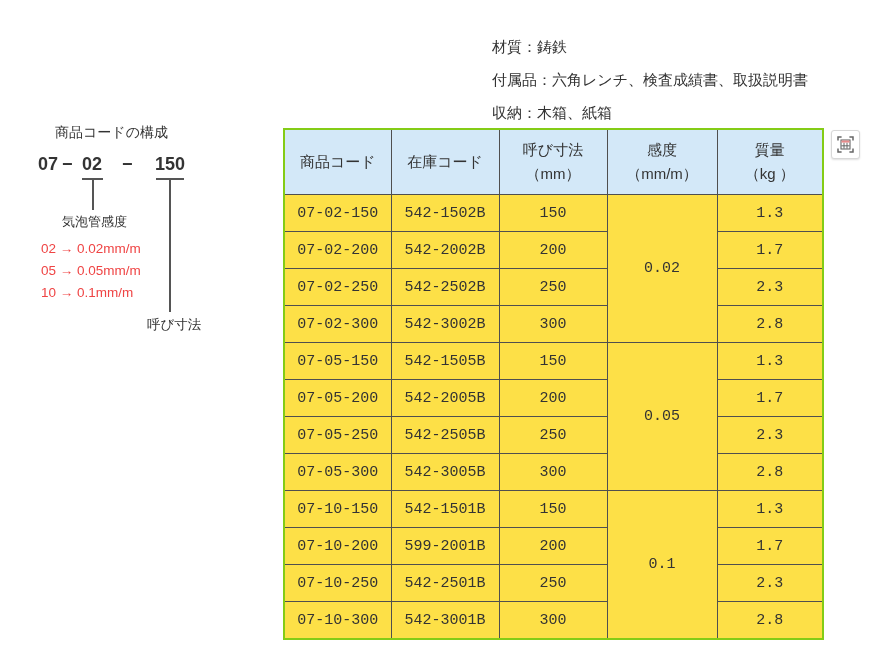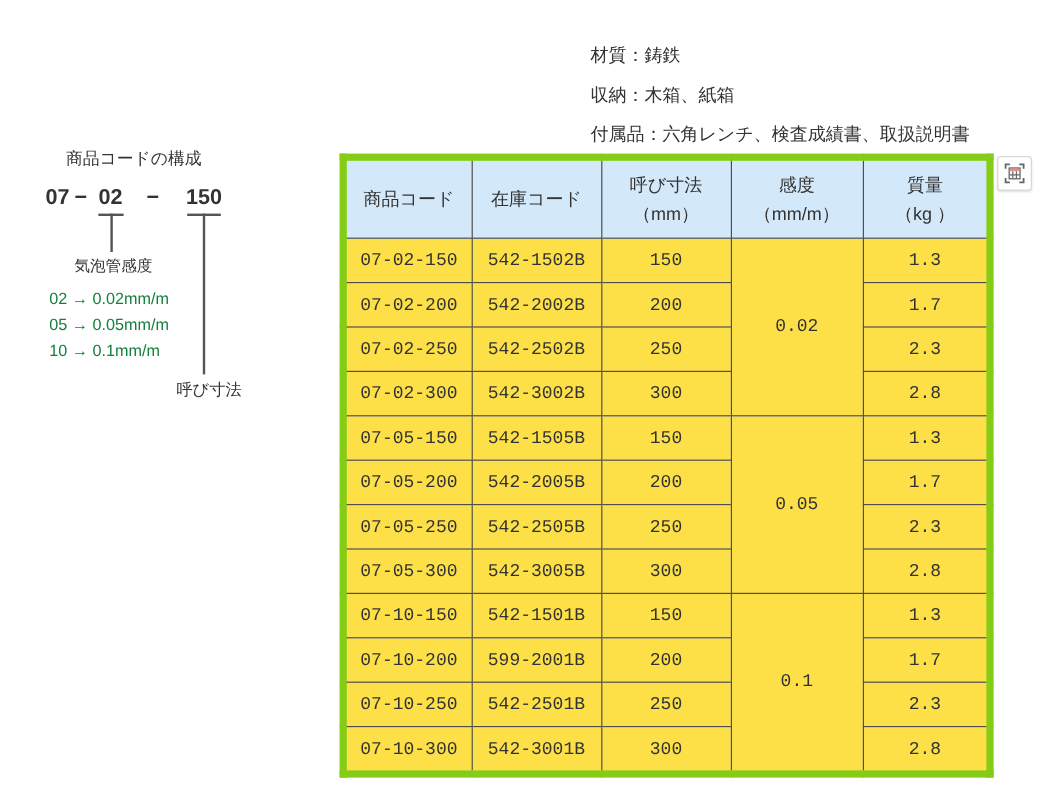--- a/index.html
+++ b/index.html
@@ -11,44 +11,44 @@
 
   
   .diagram-title { position:absolute; left:55px; top:124px; font-size:14px; color:#333; }
   .code-part { position:absolute; top:154px; font-size:18px; color:#333; white-space:nowrap;font-weight:bold; }
   .dline { position:absolute; background:#555555; }
   .l-h02  { left:82px;  top:178px; width:21px;  height:2px; }
   .l-v02  { left:92px;  top:178px; width:2px;   height:32px; }
   .l-h150 { left:156px; top:178px; width:28px;  height:2px; }
   .l-v150 { left:169px; top:178px; width:2px;   height:134px; }
   .sens-label { position:absolute; left:62px; top:213px; font-size:13px; color:#333; }
-  .mappings   { position:absolute; left:41px; top:238px; font-size:13.5px; line-height:22px; color:#15803d; white-space:nowrap; }
+  .mappings   { position:absolute; left:41px; top:238px; font-size:13.5px; line-height:22px; color:#ef4444; white-space:nowrap; }
   .size-label { position:absolute; left:147px; top:316px; font-size:13.5px; color:#333; }
 
   
-  table.spec { position:absolute; left:283px; top:128px; width:541px; border-collapse:collapse; table-layout:fixed; border:6px solid #84cc16; }
+  table.spec { position:absolute; left:283px; top:128px; width:541px; border-collapse:collapse; table-layout:fixed; border:2px solid #84cc16; }
   .spec th, .spec td { border:1px solid #4f4f4f; text-align:center; vertical-align:middle; padding:0; font-size:15px; font-weight:normal; color:#333; }
   .spec thead th { background:#d3e8f8; height:64px; }
   .spec tbody td { height:36px; background:#fde047;font-family:Liberation Mono, monospace; }
   .h-unit { margin-top:5px; }
 
   
   .expand-btn { position:absolute; left:831px; top:130px; width:29px; height:29px; background:#ffffff;
     border:1px solid #d8d8d8; border-radius:3px; box-shadow:0 1px 2px rgba(0,0,0,0.13);
     display:flex; align-items:center; justify-content:center; cursor:pointer; box-sizing:border-box; }
 </style>
 </head>
 <body>
 
 <div class="stage">
 
   <div class="info-block">
       <div class="info-line">材質：鋳鉄</div>
+      <div class="info-line">付属品：六角レンチ、検査成績書、取扱説明書</div>
       <div class="info-line">収納：木箱、紙箱</div>
-      <div class="info-line">付属品：六角レンチ、検査成績書、取扱説明書</div>
     </div>
 
   <div class="diagram-title">商品コードの構成</div>
   <div id="code-parts">
       <span class="code-part" style="left: 38px;">07</span>
       <span class="code-part" style="left: 62px;">−</span>
       <span class="code-part" style="left: 82px;">02</span>
       <span class="code-part" style="left: 122px;">−</span>
       <span class="code-part" style="left: 155px;">150</span>
     </div>

